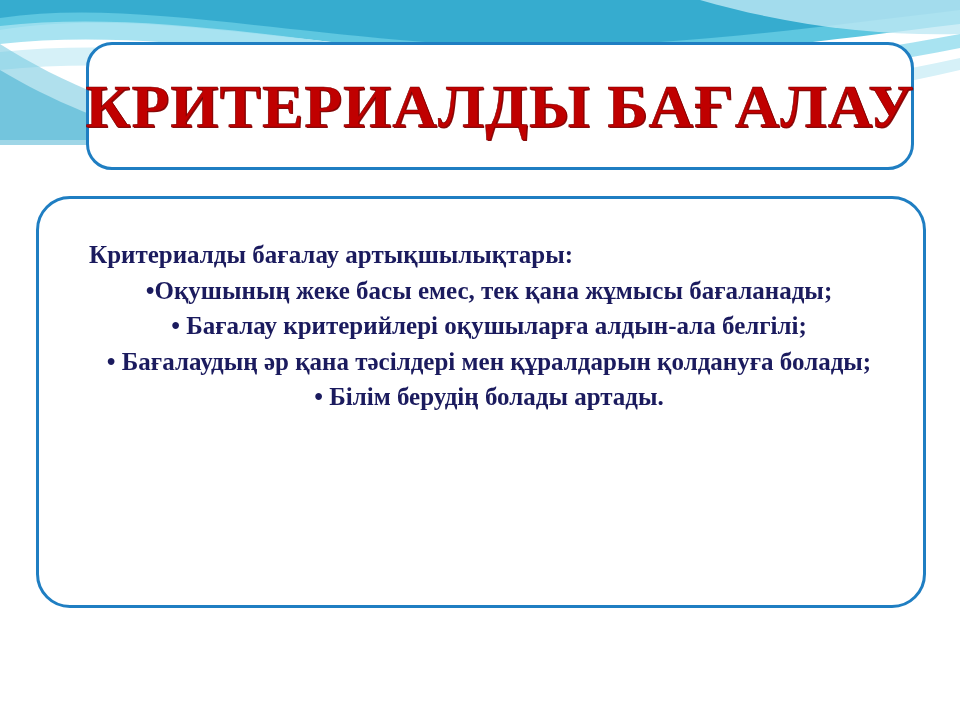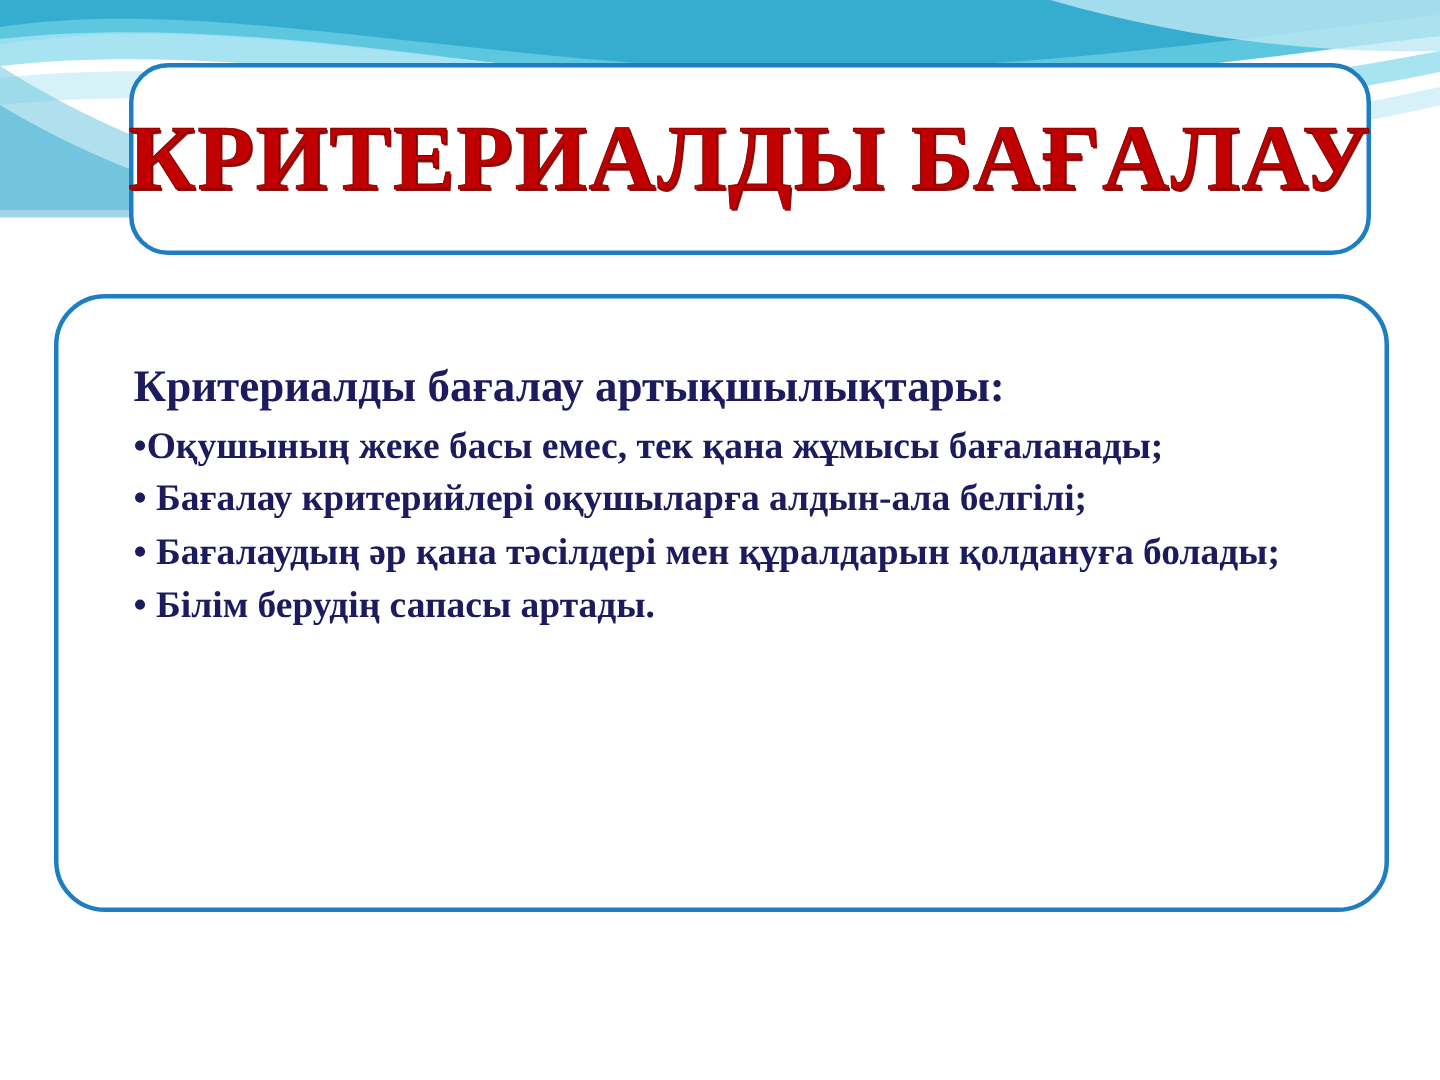--- a/index.html
+++ b/index.html
@@ -71,40 +71,41 @@
     height: 412px;
     border: 3px solid #1f7ec2;
     border-radius: 34px;
     background: #ffffff;
     box-sizing: border-box;
     padding: 38px 34px 20px 22px;
   }
   .body-heading {
     font-family: "Liberation Serif", serif;
     font-weight: bold;
-    font-size: 30px;
+    font-size: 25px;
     color: #1b1b5e;
     line-height: 1.42;
     margin: 0 0 0 28px;
   }
   .bullet-list {
     list-style: none;
     margin: 0;
     padding: 0;
   }
   .bullet-item {
     font-family: "Liberation Serif", serif;
     font-weight: bold;
     font-size: 25px;
     color: #1b1b5e;
     line-height: 1.42;
     margin: 0 0 0 28px;
     position: relative;
     padding-left: 14px;
     text-indent: -14px;
+    text-align: center;
   }
   .bullet-item.tight {
     padding-left: 8px;
     text-indent: -8px;
   }
 </style>
 </head>
 <body>
 
 <div class="slide">
@@ -124,17 +125,17 @@
   <div class="title-box">
     <div class="title-text">КРИТЕРИАЛДЫ БАҒАЛАУ</div>
   </div>
 
   <div class="body-box">
     <p class="body-heading">Критериалды бағалау артықшылықтары:</p>
     <ul class="bullet-list">
       <li class="bullet-item tight">•Оқушының жеке басы емес, тек қана жұмысы бағаланады;</li>
       <li class="bullet-item">• Бағалау критерийлері оқушыларға алдын-ала белгілі;</li>
       <li class="bullet-item">• Бағалаудың әр қана тәсілдері мен құралдарын қолдануға болады;</li>
-      <li class="bullet-item">• Білім берудің сапасы артады.</li>
+      <li class="bullet-item">• Білім берудің болады артады.</li>
     </ul>
   </div>
 
 </div>
 
 </body></html>

